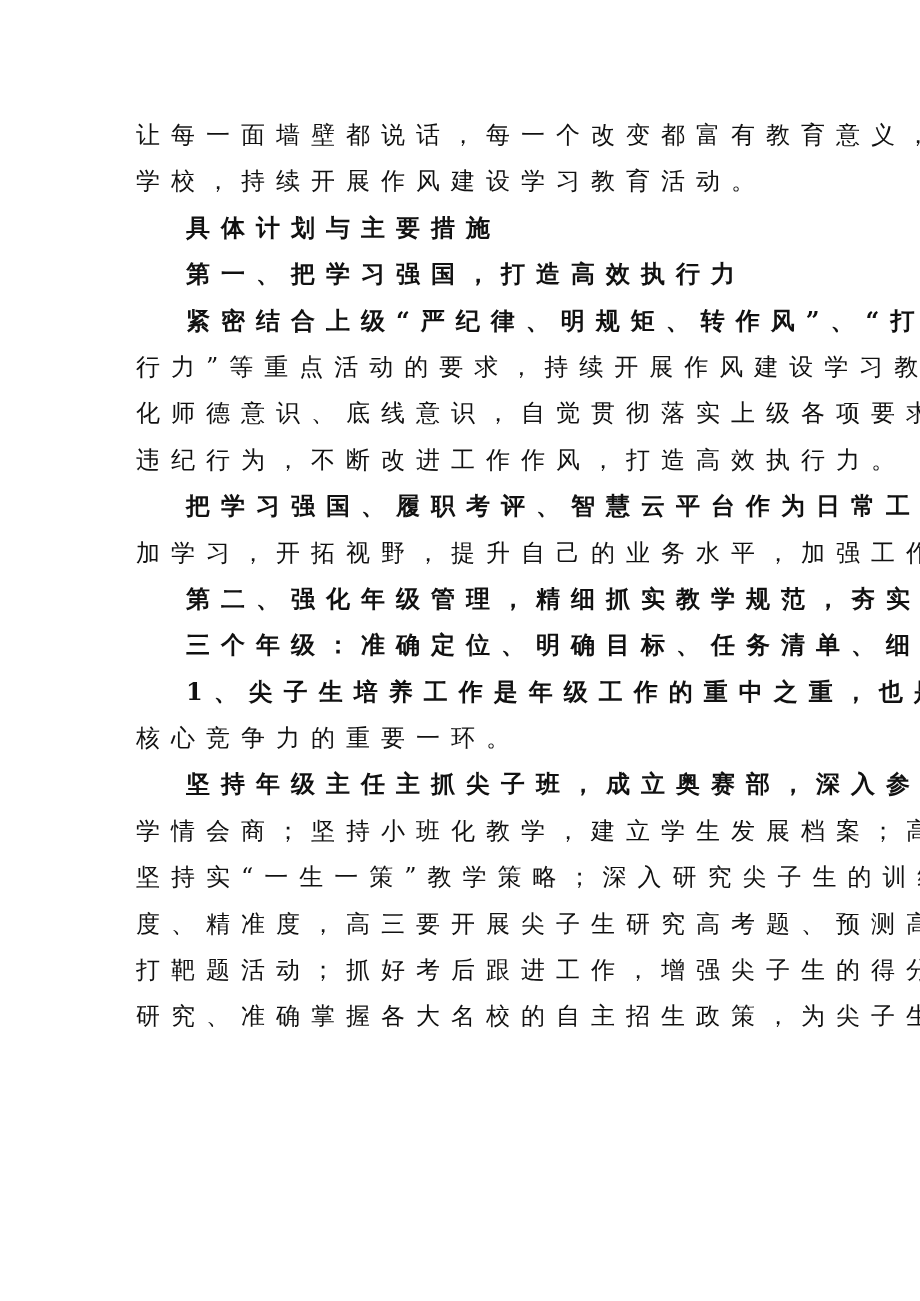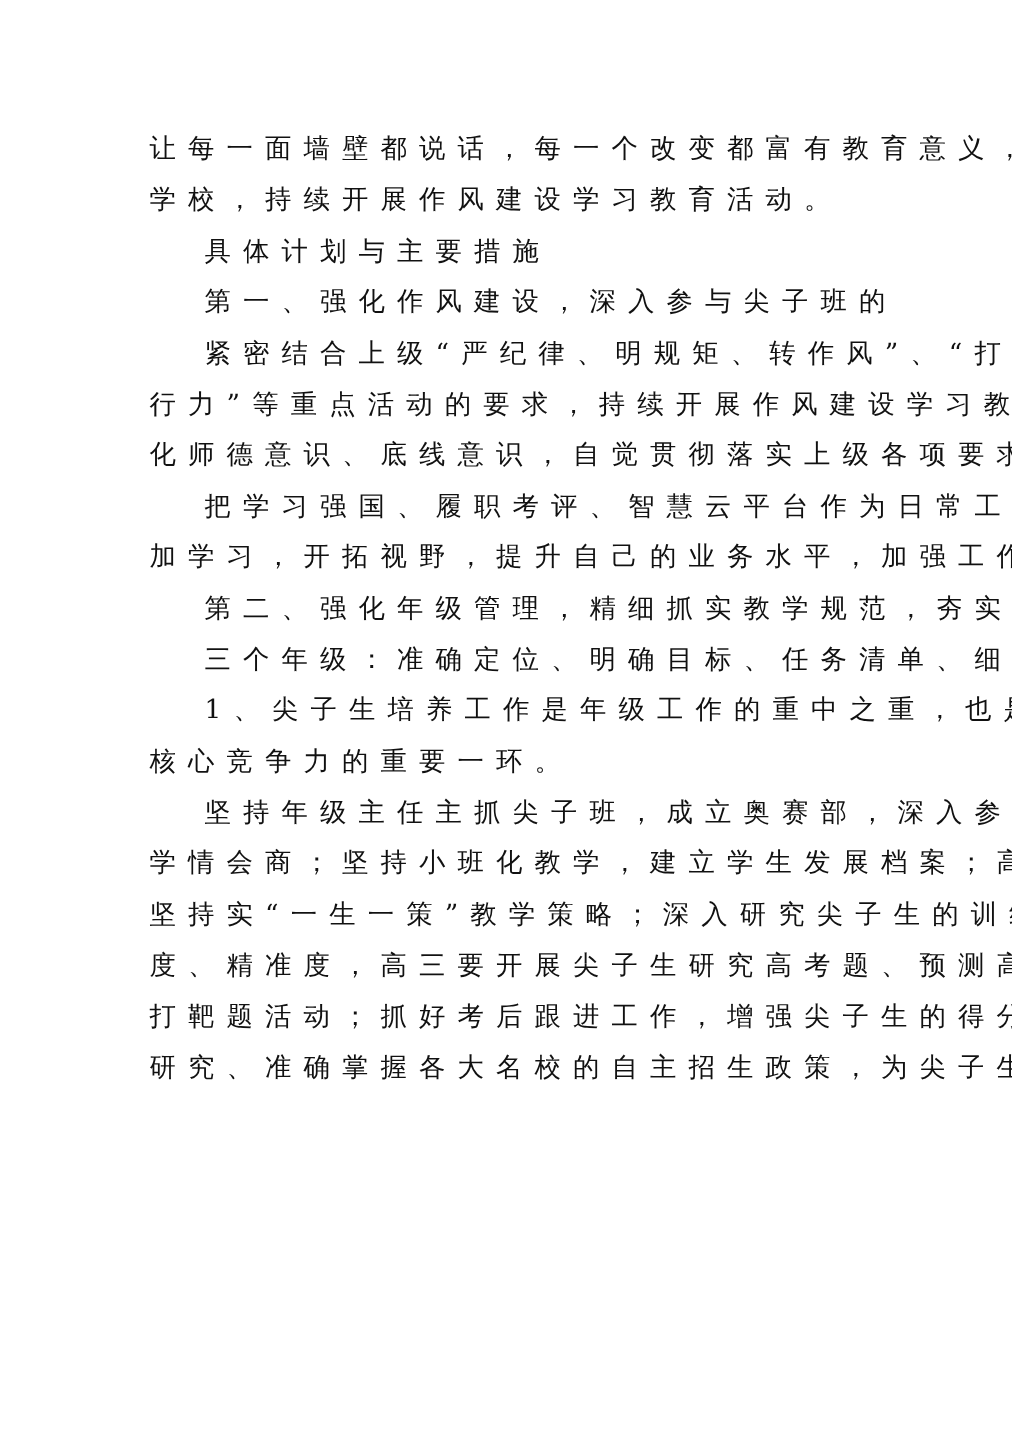--- a/index.html
+++ b/index.html
@@ -8,45 +8,46 @@
   .body-text {
     position: absolute; left: 136px; top: 112px; width: 660px;
     font-family: "DejaVu Serif", "Liberation Serif", serif;
     font-size: 24px; color: #111111;
   }
   .para { margin: 0; }
   .line {
     display: block; height: 46.4px; line-height: 46.4px;
     white-space: nowrap; letter-spacing: 11px;
   }
-  .line.indent { padding-left: 50px; }
+  .line.indent { padding-left: 50px; font-weight: bold; }
 </style>
 </head>
 <body>
 
 <div class="page">
   <div class="body-text">
 
     <div class="para">
       <span class="line">让每一面墙壁都说话，每一个改变都富有教育意义，打造花园式</span>
       <span class="line">学校，持续开展作风建设学习教育活动。</span>
     </div>
 
     <div class="para">
       <span class="line indent">具体计划与主要措施</span>
     </div>
 
     <div class="para">
-      <span class="line indent">第一、强化作风建设，深入参与尖子班的</span>
+      <span class="line indent">第一、把学习强国，打造高效执行力</span>
     </div>
 
     <div class="para">
       <span class="line indent">紧密结合上级“严纪律、明规矩、转作风”、“打造高效执</span>
       <span class="line">行力”等重点活动的要求，持续开展作风建设学习教育活动，强</span>
       <span class="line">化师德意识、底线意识，自觉贯彻落实上级各项要求，杜绝违规</span>
+      <span class="line">违纪行为，不断改进工作作风，打造高效执行力。</span>
     </div>
 
     <div class="para">
       <span class="line indent">把学习强国、履职考评、智慧云平台作为日常工作，积极参</span>
       <span class="line">加学习，开拓视野，提升自己的业务水平，加强工作痕迹的管理，</span>
     </div>
 
     <div class="para">
       <span class="line indent">第二、强化年级管理，精细抓实教学规范，夯实教学常规</span>
     </div>

